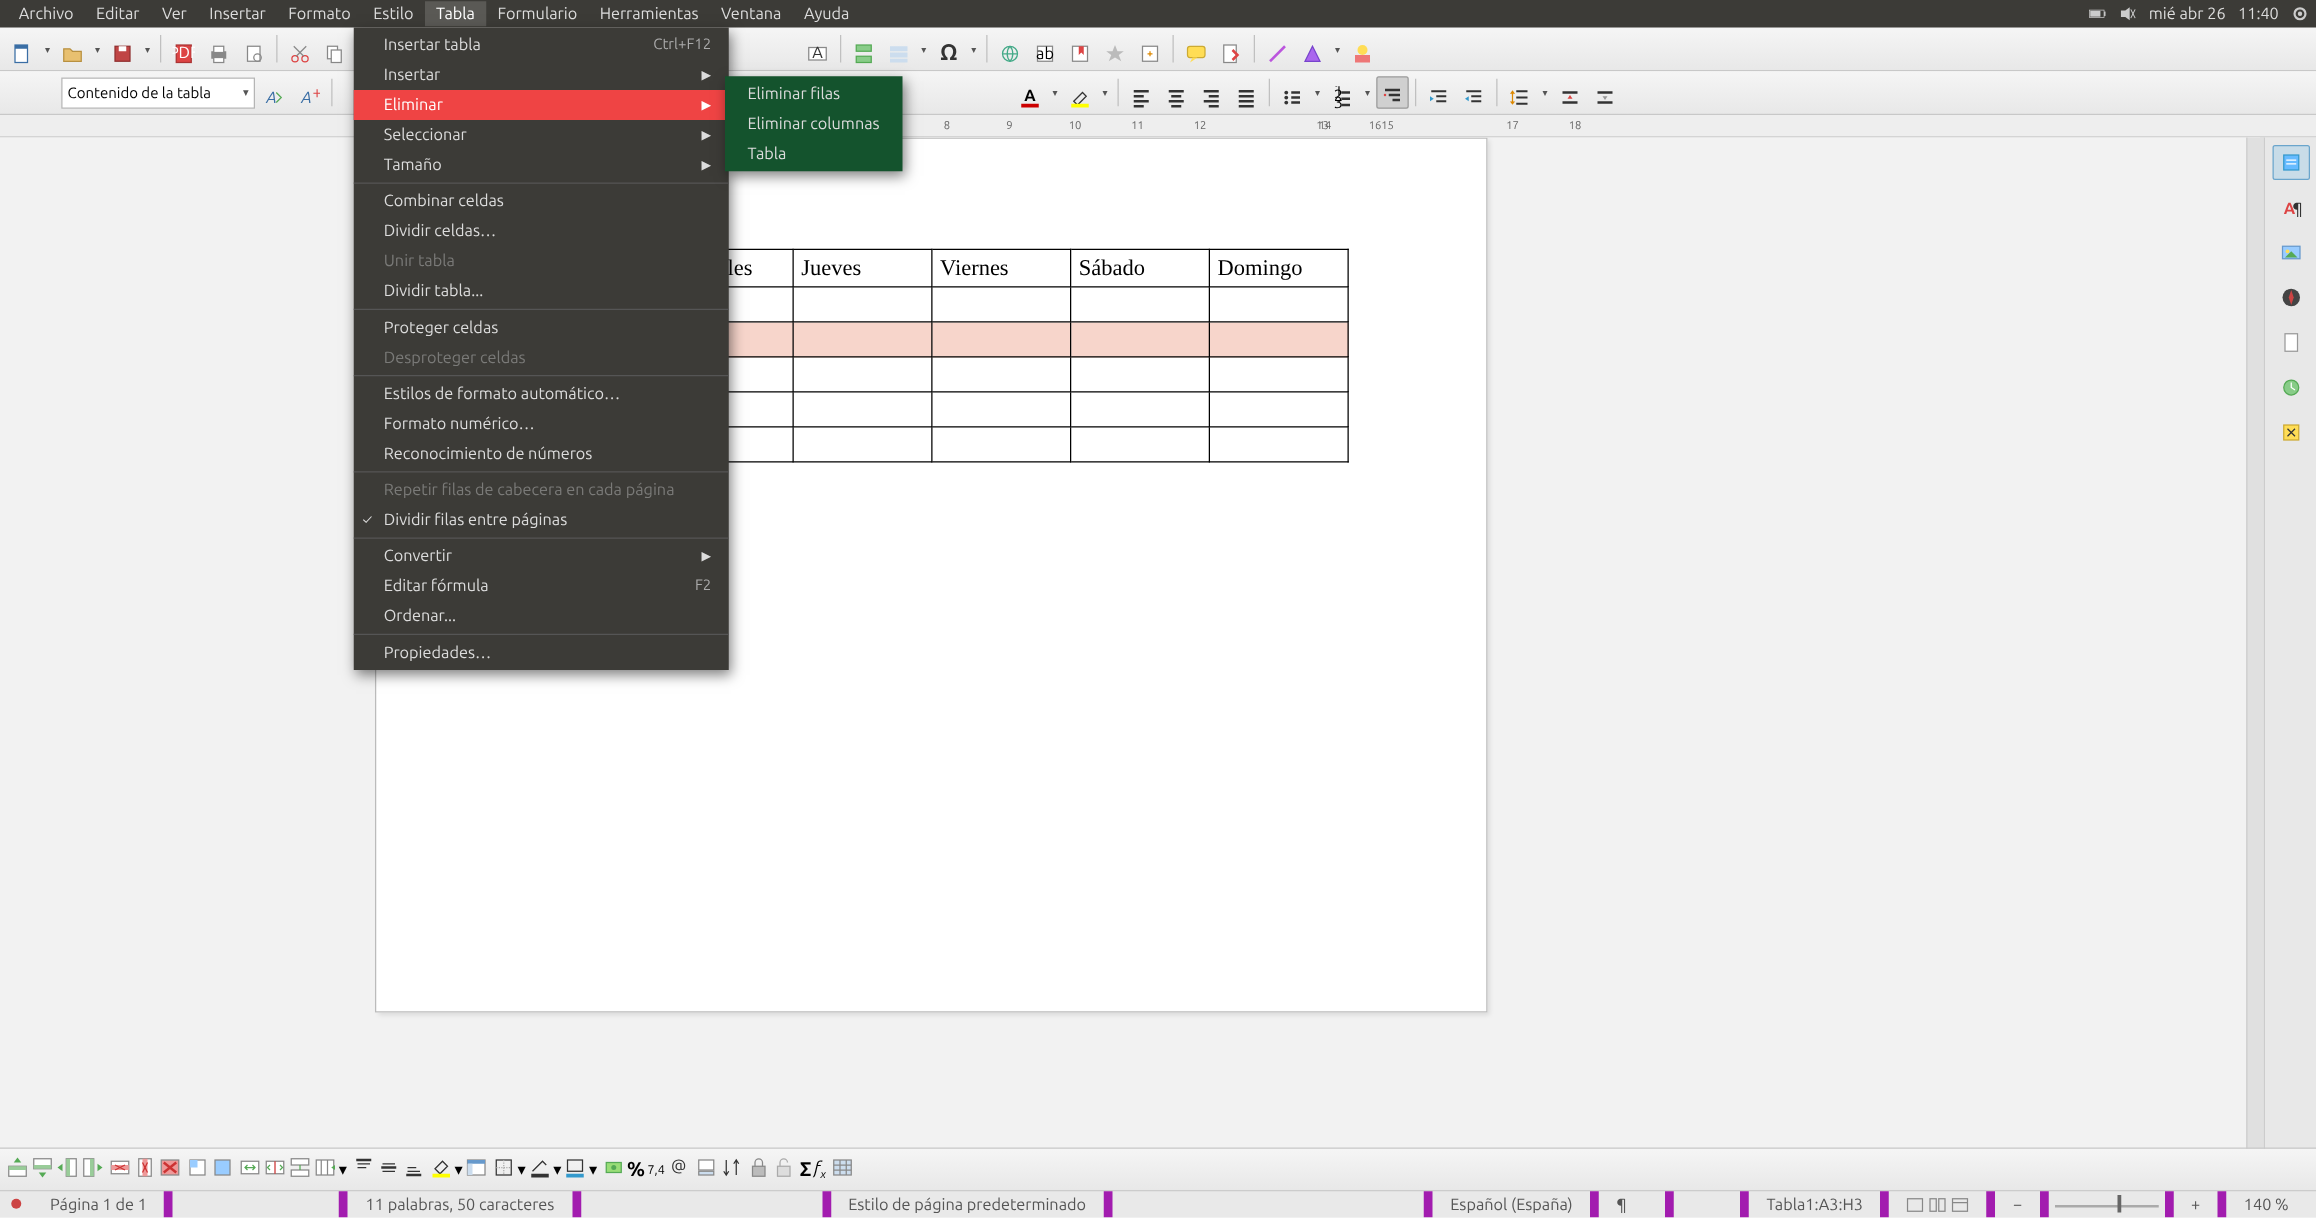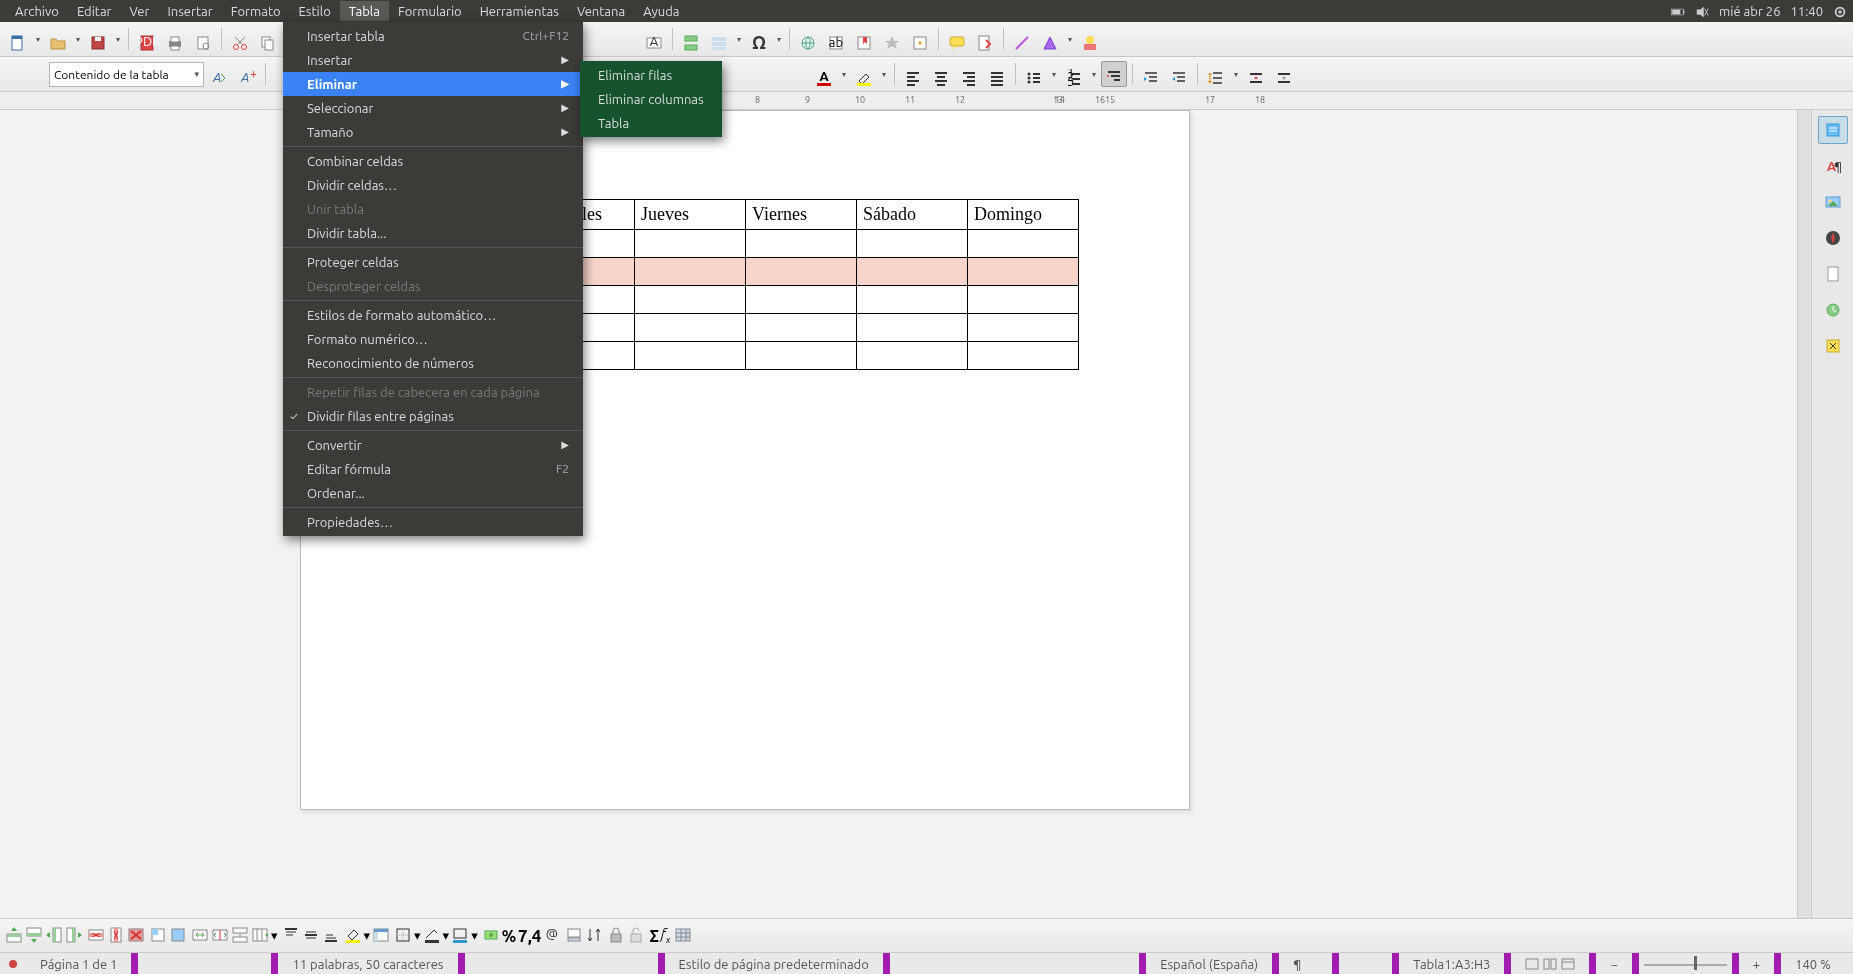--- a/index.html
+++ b/index.html
@@ -45,21 +45,21 @@
 
 
 .statusbar { position: absolute; left: 0; right: 0; bottom: 0; height: 22px; background: #e9e9e9; border-top: 1px solid #ccc; display: flex; align-items: center; font-size: 11px; color: #555; padding: 0 8px; }
 .statusbar .cell { padding: 0 14px; border-right: 7px solid #a21caf; height: 100%; display: flex; align-items: center; }
 .statusbar .cell:last-child { border-right: none; }
 .statusbar .flex { flex: 1; }
 
 
 .dropdown { position: absolute; background: #3c3b37; color: #dcdcdc; min-width: 300px; box-shadow: 2px 4px 10px rgba(0,0,0,0.5); z-index: 100; padding: 2px 0; }
 .dropdown .item { display: flex; align-items: center; padding: 3px 14px 3px 24px; cursor: pointer; font-size: 13px; line-height: 18px; position: relative; }
-.dropdown .item.highlight { background: #3b82f6; color: #fff; font-weight: bold; }
+.dropdown .item.highlight { background: #ef4444; color: #fff; }
 .dropdown .item.disabled { color: #7a7a78; cursor: default; }
 .dropdown .item .shortcut { margin-left: auto; font-size: 12px; color: #aaa; }
 .dropdown .item .sub-arrow { margin-left: auto; font-size: 10px; }
 .dropdown .item.highlight .sub-arrow { color: #fff; }
 .dropdown .divider { height: 1px; background: #555; margin: 2px 0; }
 .dropdown .check { position: absolute; left: 7px; font-size: 11px; }
 
 .submenu { position: absolute; left: 580px; top: 80px; background: #14532d; color: #dcdcdc; min-width: 130px; box-shadow: 2px 4px 10px rgba(0,0,0,0.5); z-index: 101; padding: 2px 0; }
 .submenu .item { padding: 3px 18px; cursor: pointer; font-size: 13px; line-height: 18px; }
 
@@ -637,21 +637,21 @@
         <rect x="3" y="3" width="12" height="9" fill="none" stroke="#333"></rect>
         <rect x="2" y="14" width="14" height="3" fill="#39c"></rect>
       </svg></div>
   <div class="dropdown-arrow">▾</div>
   <div class="sep"></div>
   <div class="btn"><svg class="ico" viewBox="0 0 18 18">
         <rect x="3" y="5" width="12" height="8" fill="#9d7" stroke="#5a5"></rect>
         <circle cx="9" cy="9" r="2" fill="#5a5"></circle>
       </svg></div>
   <div class="btn" style="font-weight:bold;font-size:16px">%</div>
-  <div class="btn" style="font-weight:bold;font-size:17px">7,4</div>
+  <div class="btn" style="font-weight:normal;font-size:10px">7,4</div>
   <div class="btn"><svg class="ico" viewBox="0 0 18 18">
         <text x="9" y="12" font-size="11" text-anchor="middle" fill="#333">@</text>
       </svg></div>
   <div class="sep"></div>
   <div class="btn"><svg class="ico" viewBox="0 0 18 18">
         <rect x="3" y="3" width="12" height="8" fill="#fff" stroke="#888"></rect>
         <rect x="3" y="12" width="12" height="3" fill="#cde" stroke="#888"></rect>
       </svg></div>
   <div class="btn"><svg class="ico" viewBox="0 0 18 18">
         <path d="M5 3v12m-2-3l2 3 2-3M13 15V3m-2 3l2-3 2 3" stroke="#333" fill="none"></path>

